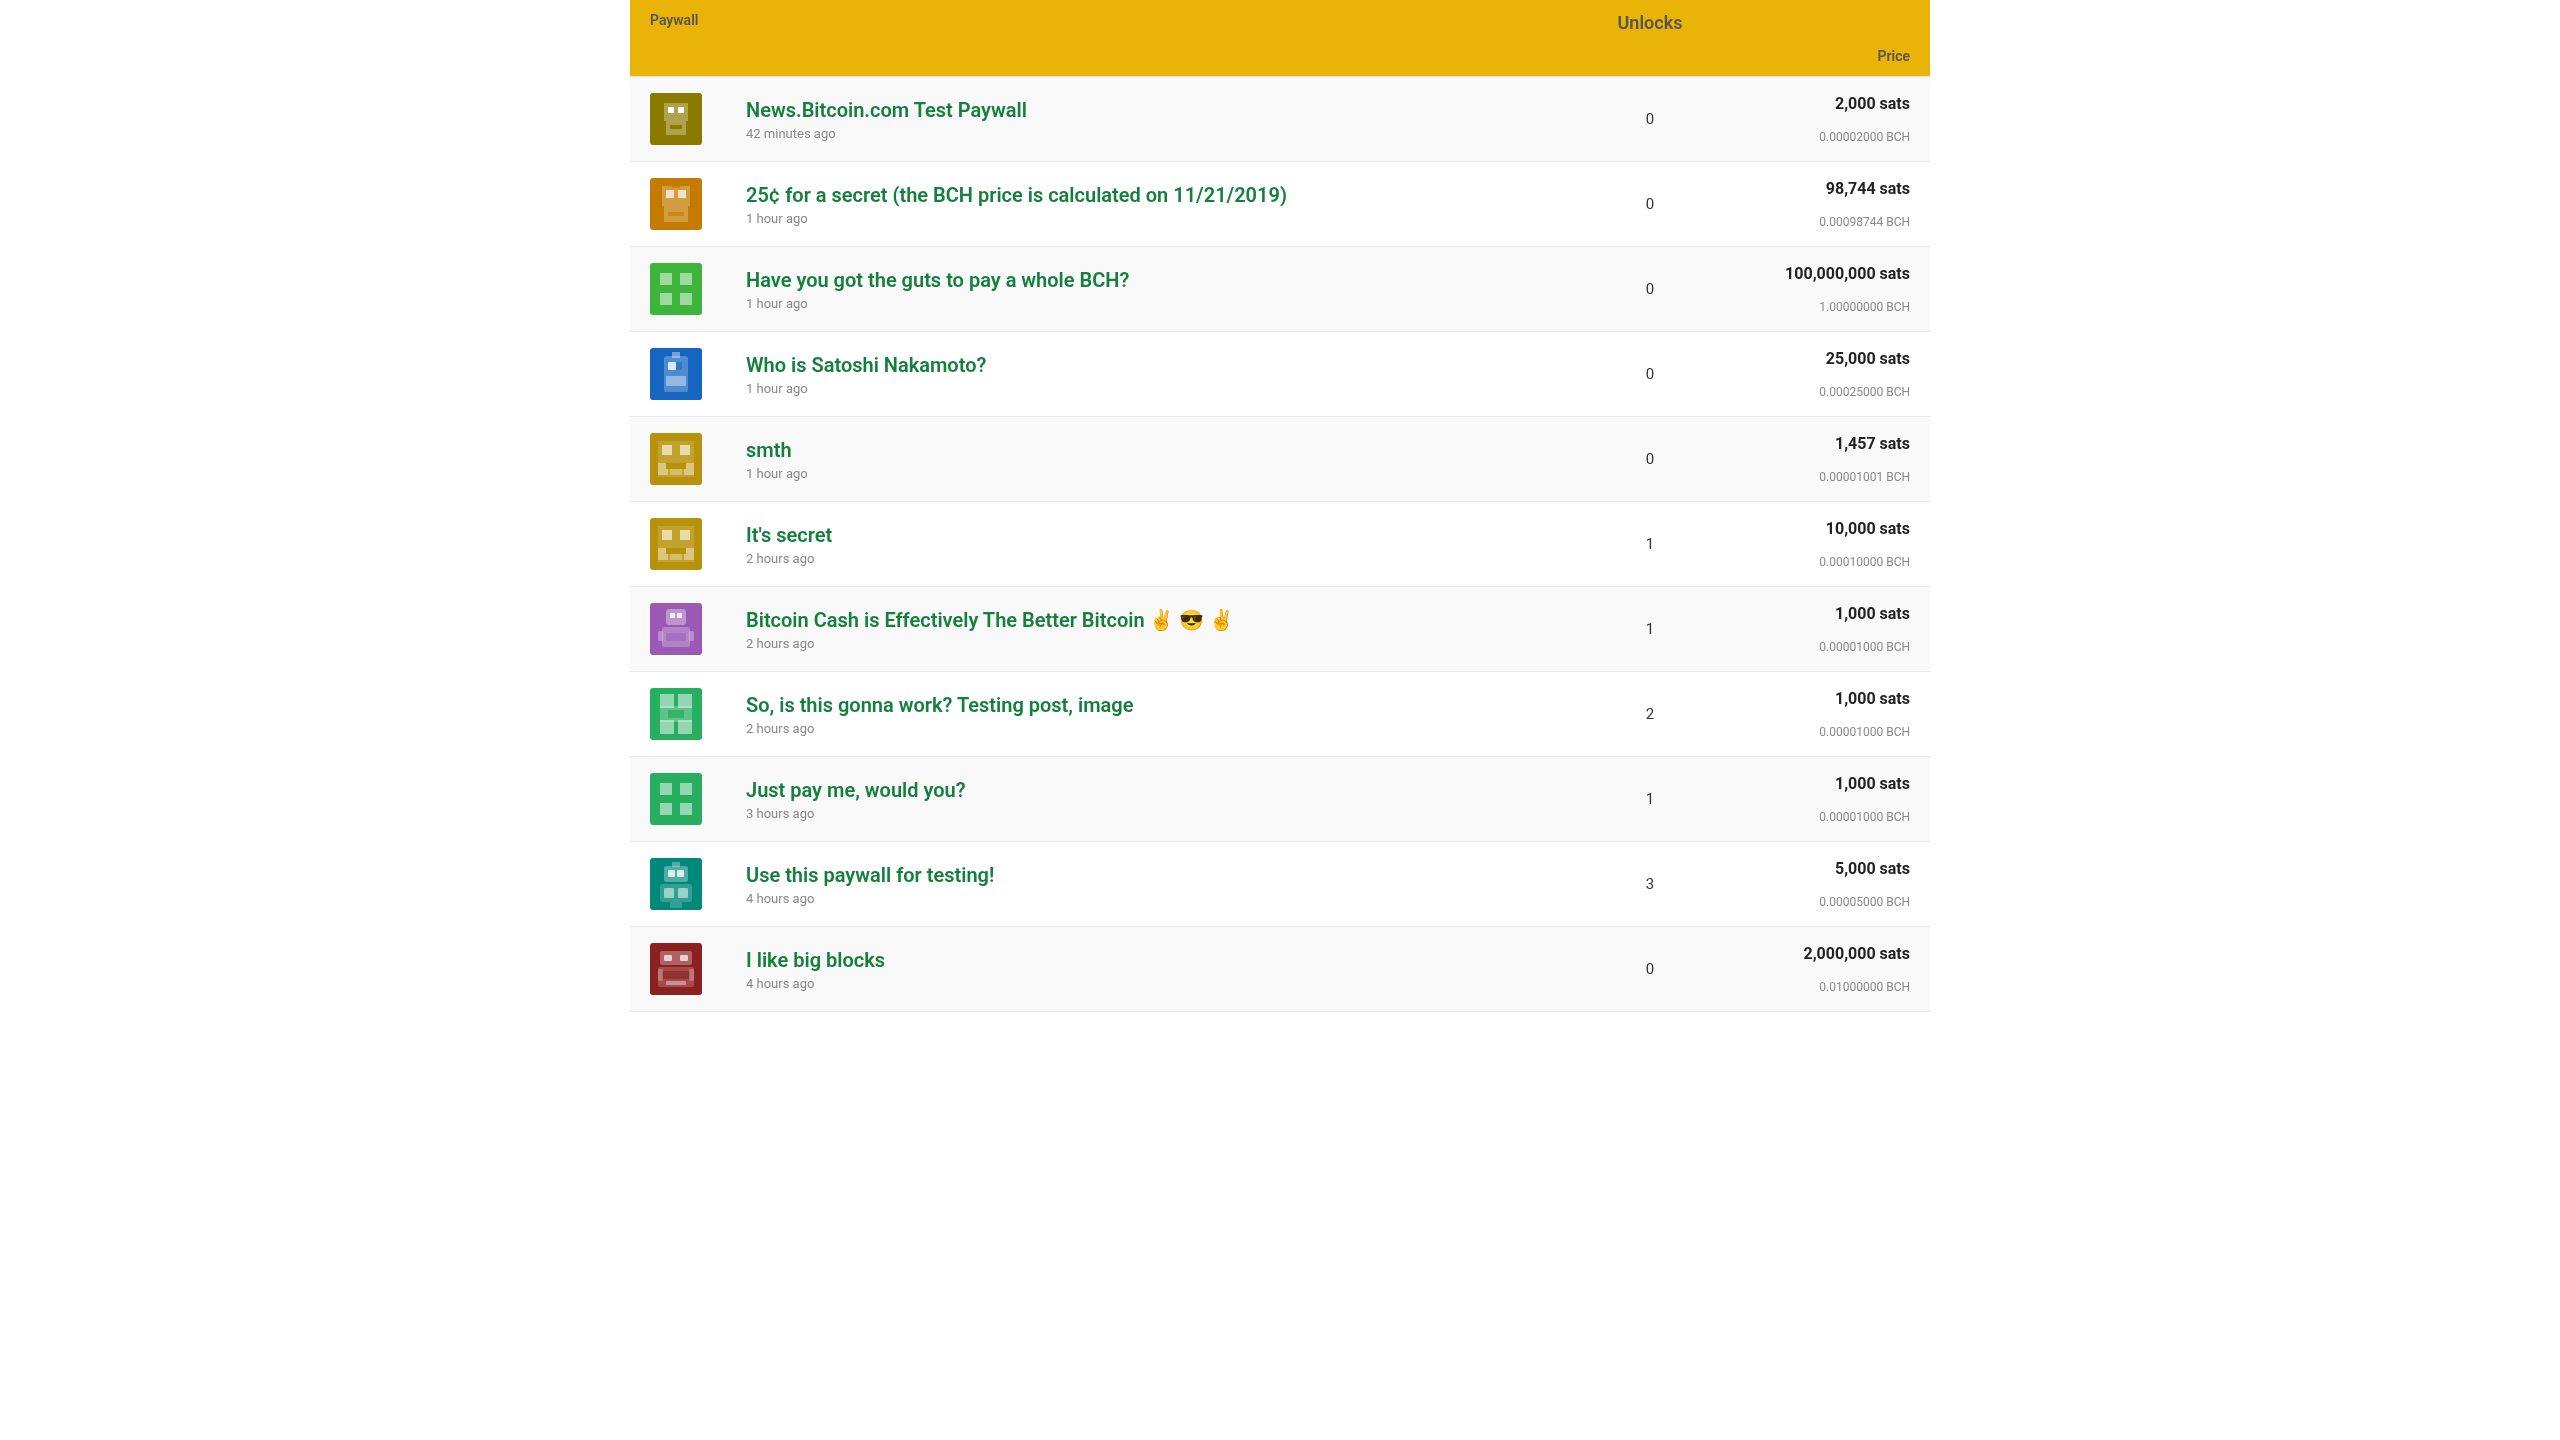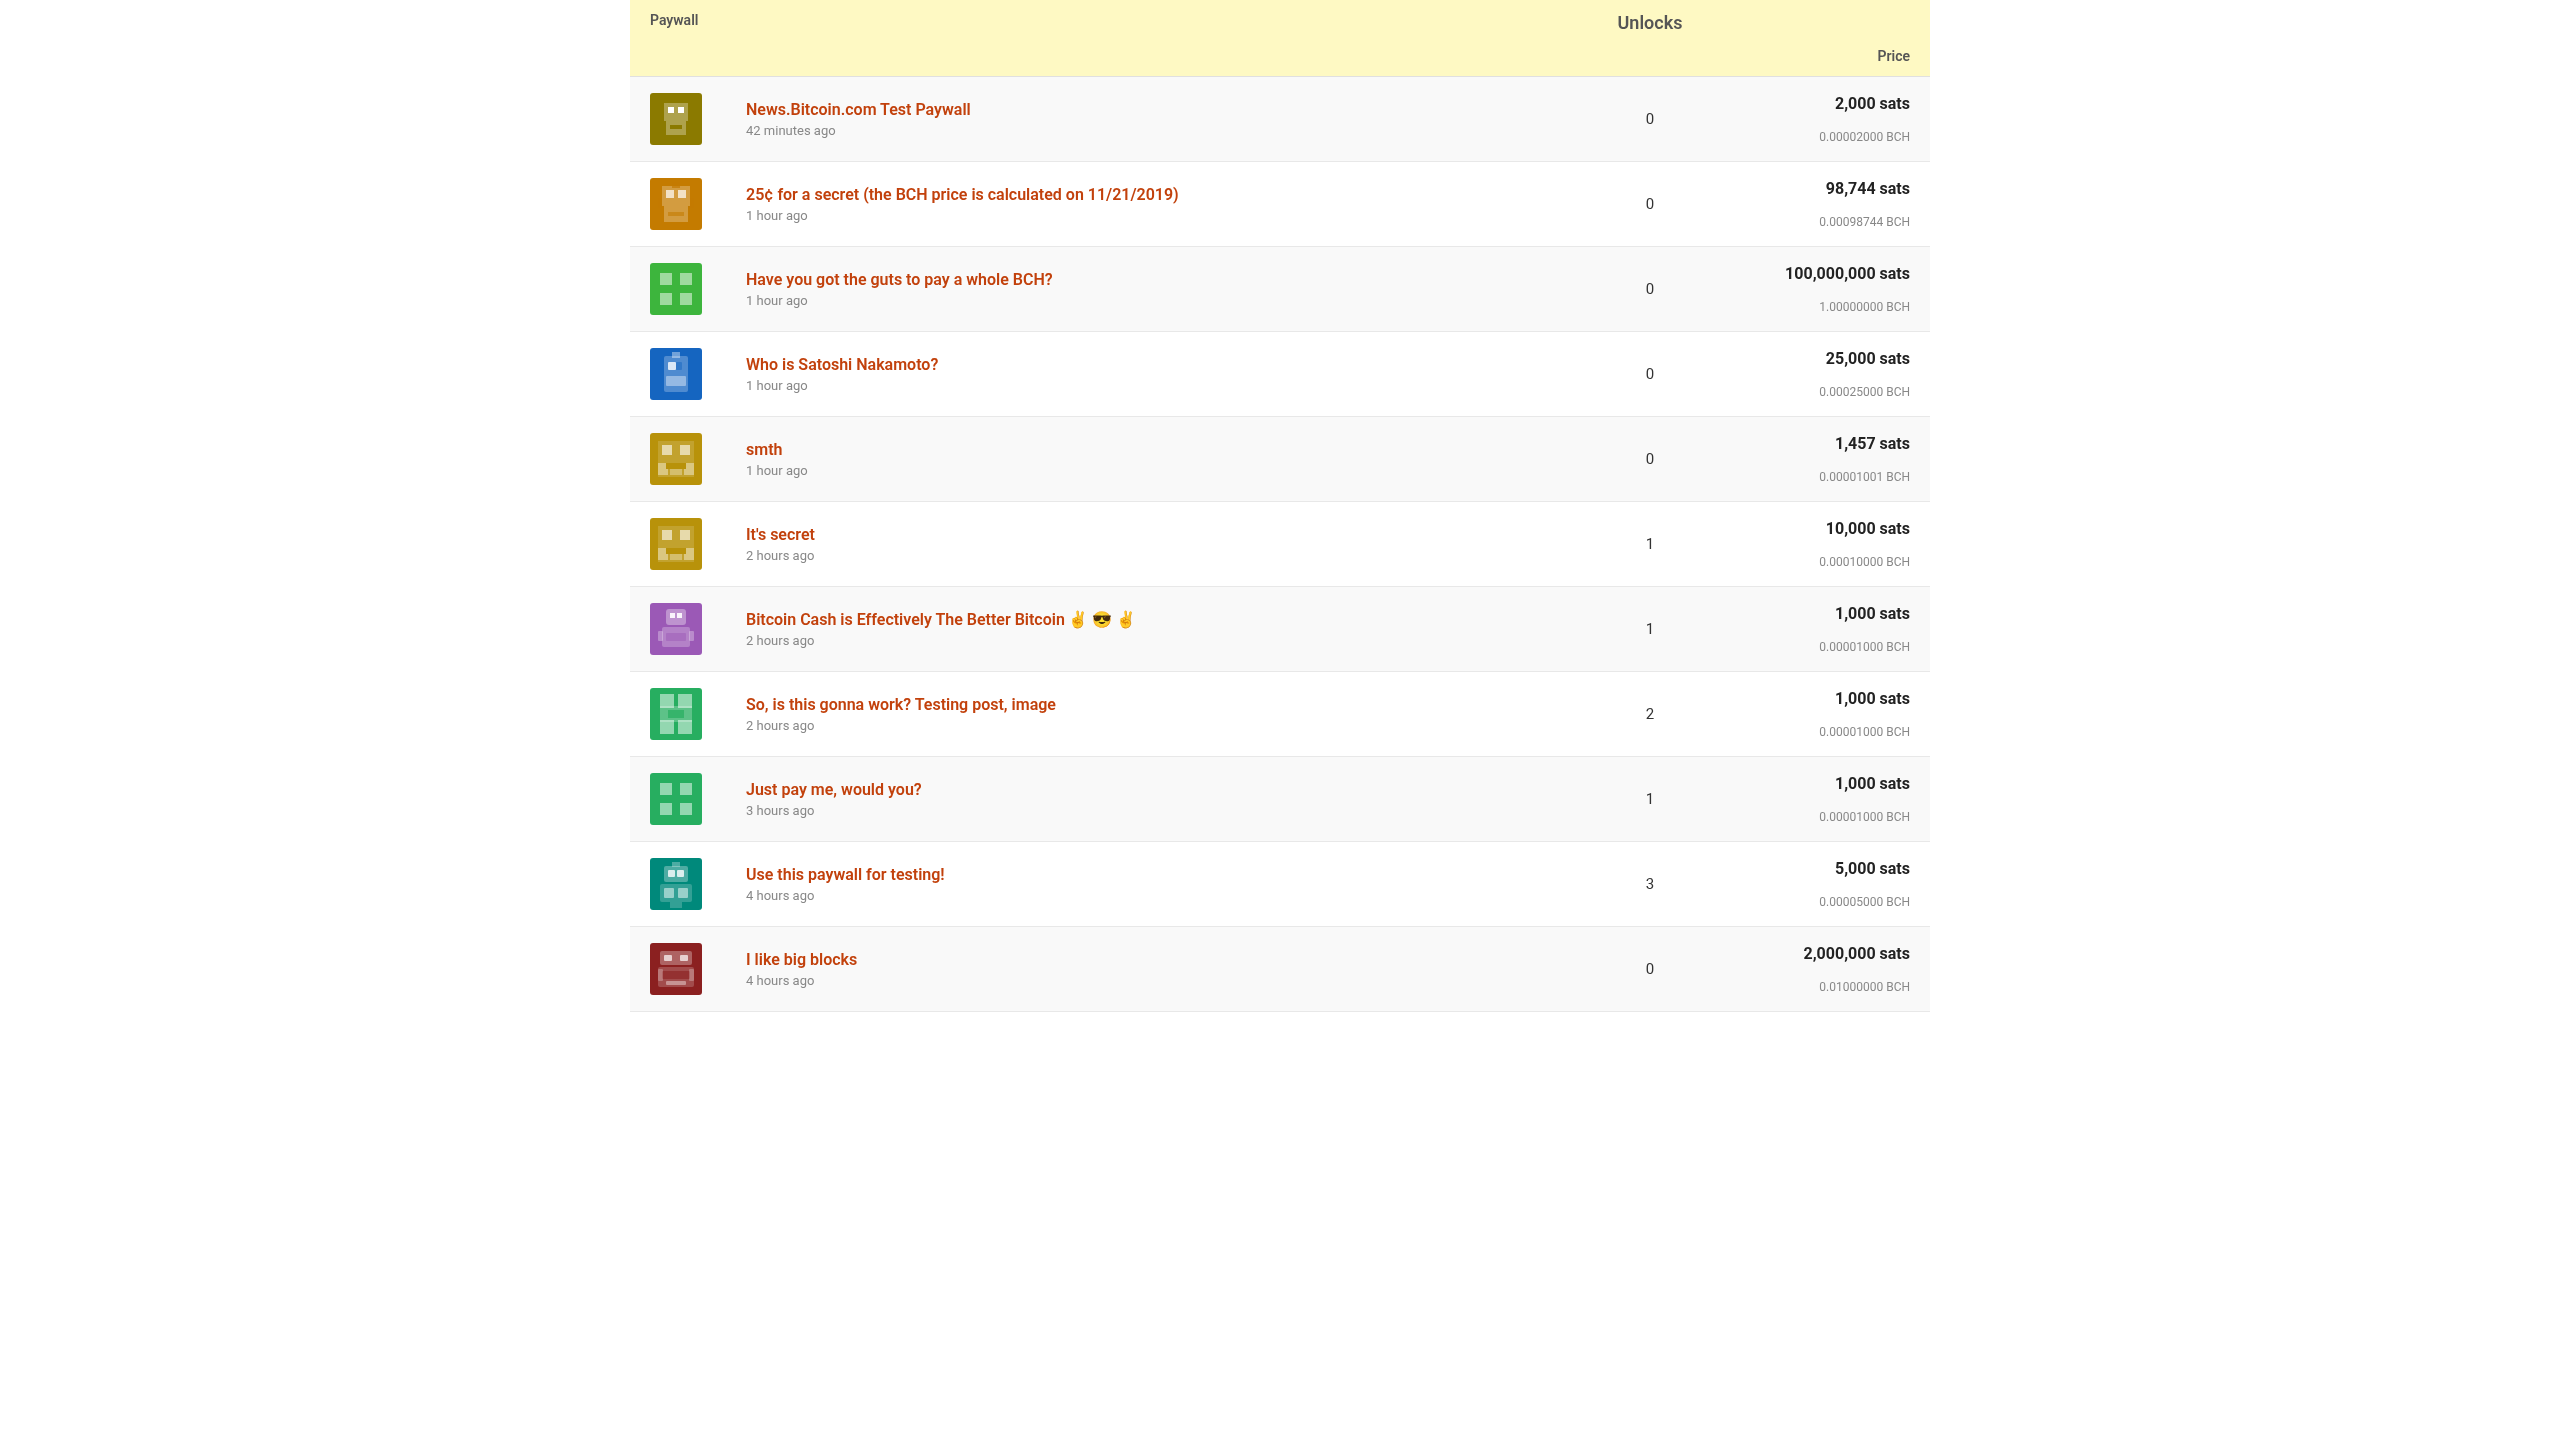--- a/index.html
+++ b/index.html
@@ -19,21 +19,21 @@
       width: 100%;
       max-width: 1300px;
       margin: 0 auto;
     }
 
     .table-header {
       display: grid;
       grid-template-columns: 80px 1fr 120px 200px;
       padding: 12px 20px;
       border-bottom: 1px solid #e0e0e0;
-      background: #fef9c3;
+      background: #eab308;
     }
 
     .table-header .col-paywall {
       grid-column: 1 / 3;
       font-weight: 600;
       color: #555;
       font-size: 14px;
     }
 
     .table-header .col-unlocks {
@@ -77,23 +77,23 @@
     .avatar svg {
       width: 52px;
       height: 52px;
     }
 
     .row-content {
       padding-left: 16px;
     }
 
     .row-title {
-      font-size: 16px;
+      font-size: 20px;
       font-weight: 600;
-      color: #c2410c;
+      color: #15803d;
       margin-bottom: 4px;
     }
 
     .row-time {
       font-size: 13px;
       color: #888;
     }
 
     .row-unlocks {
       text-align: center;

